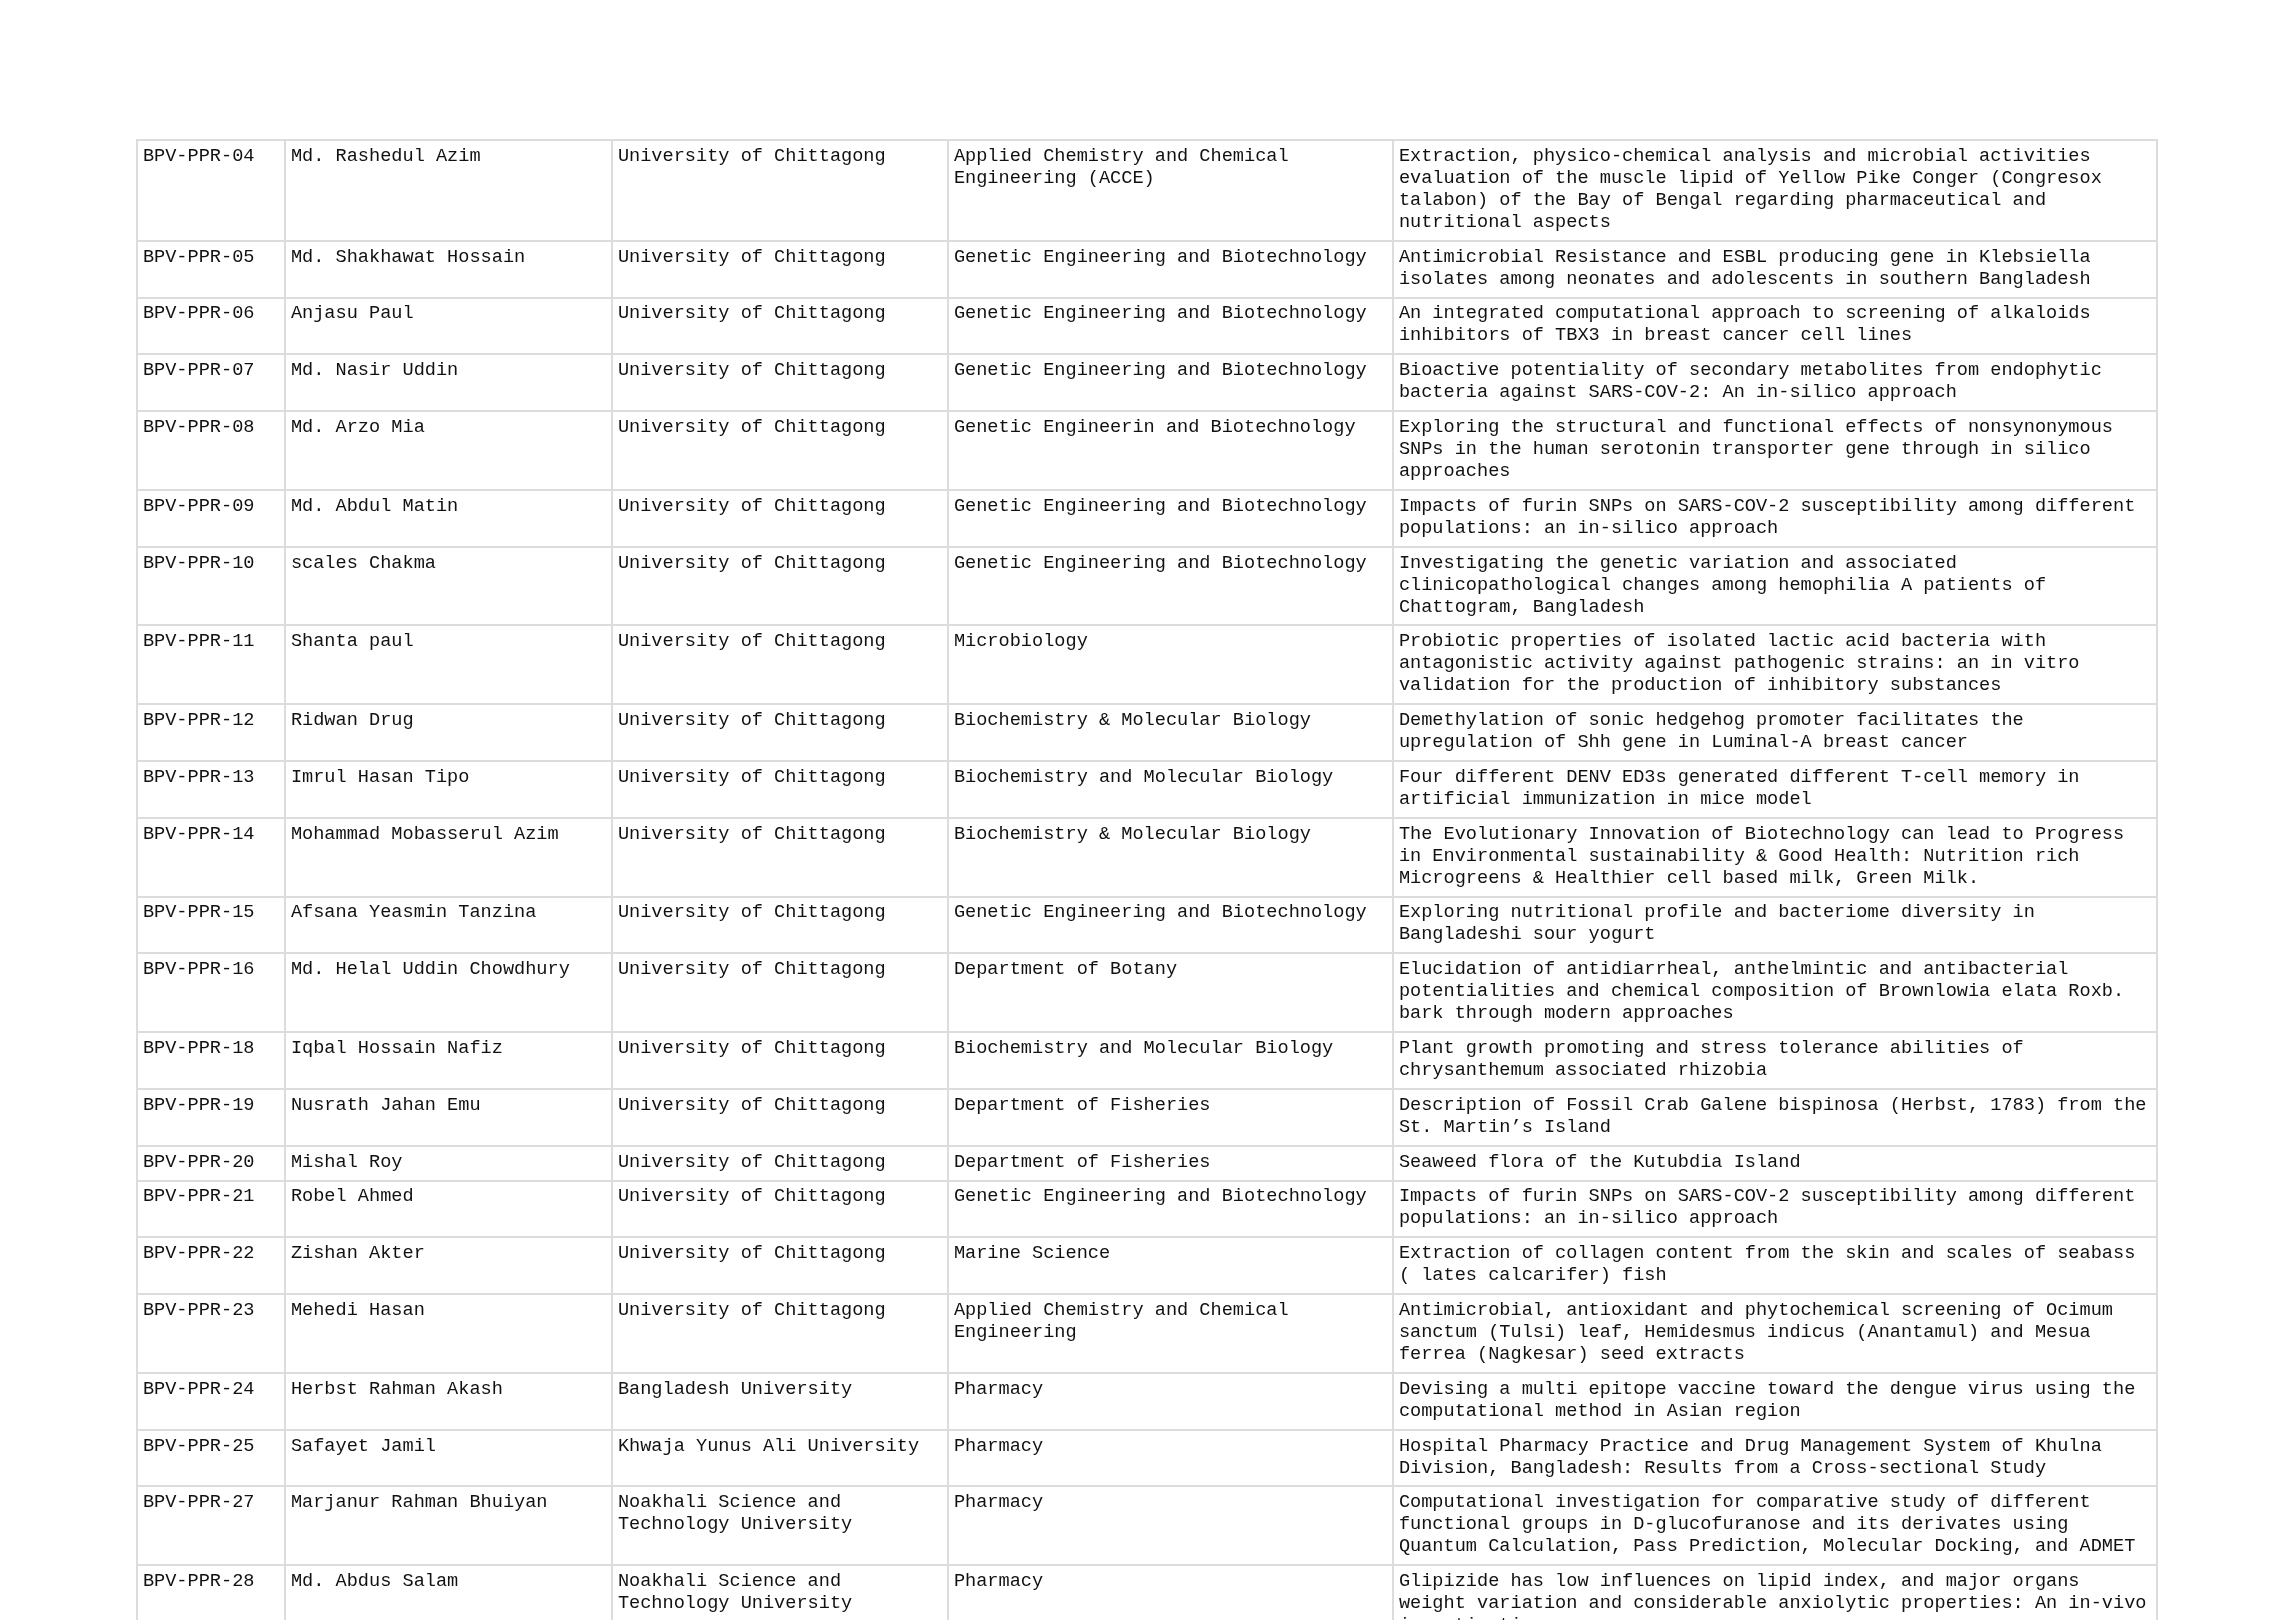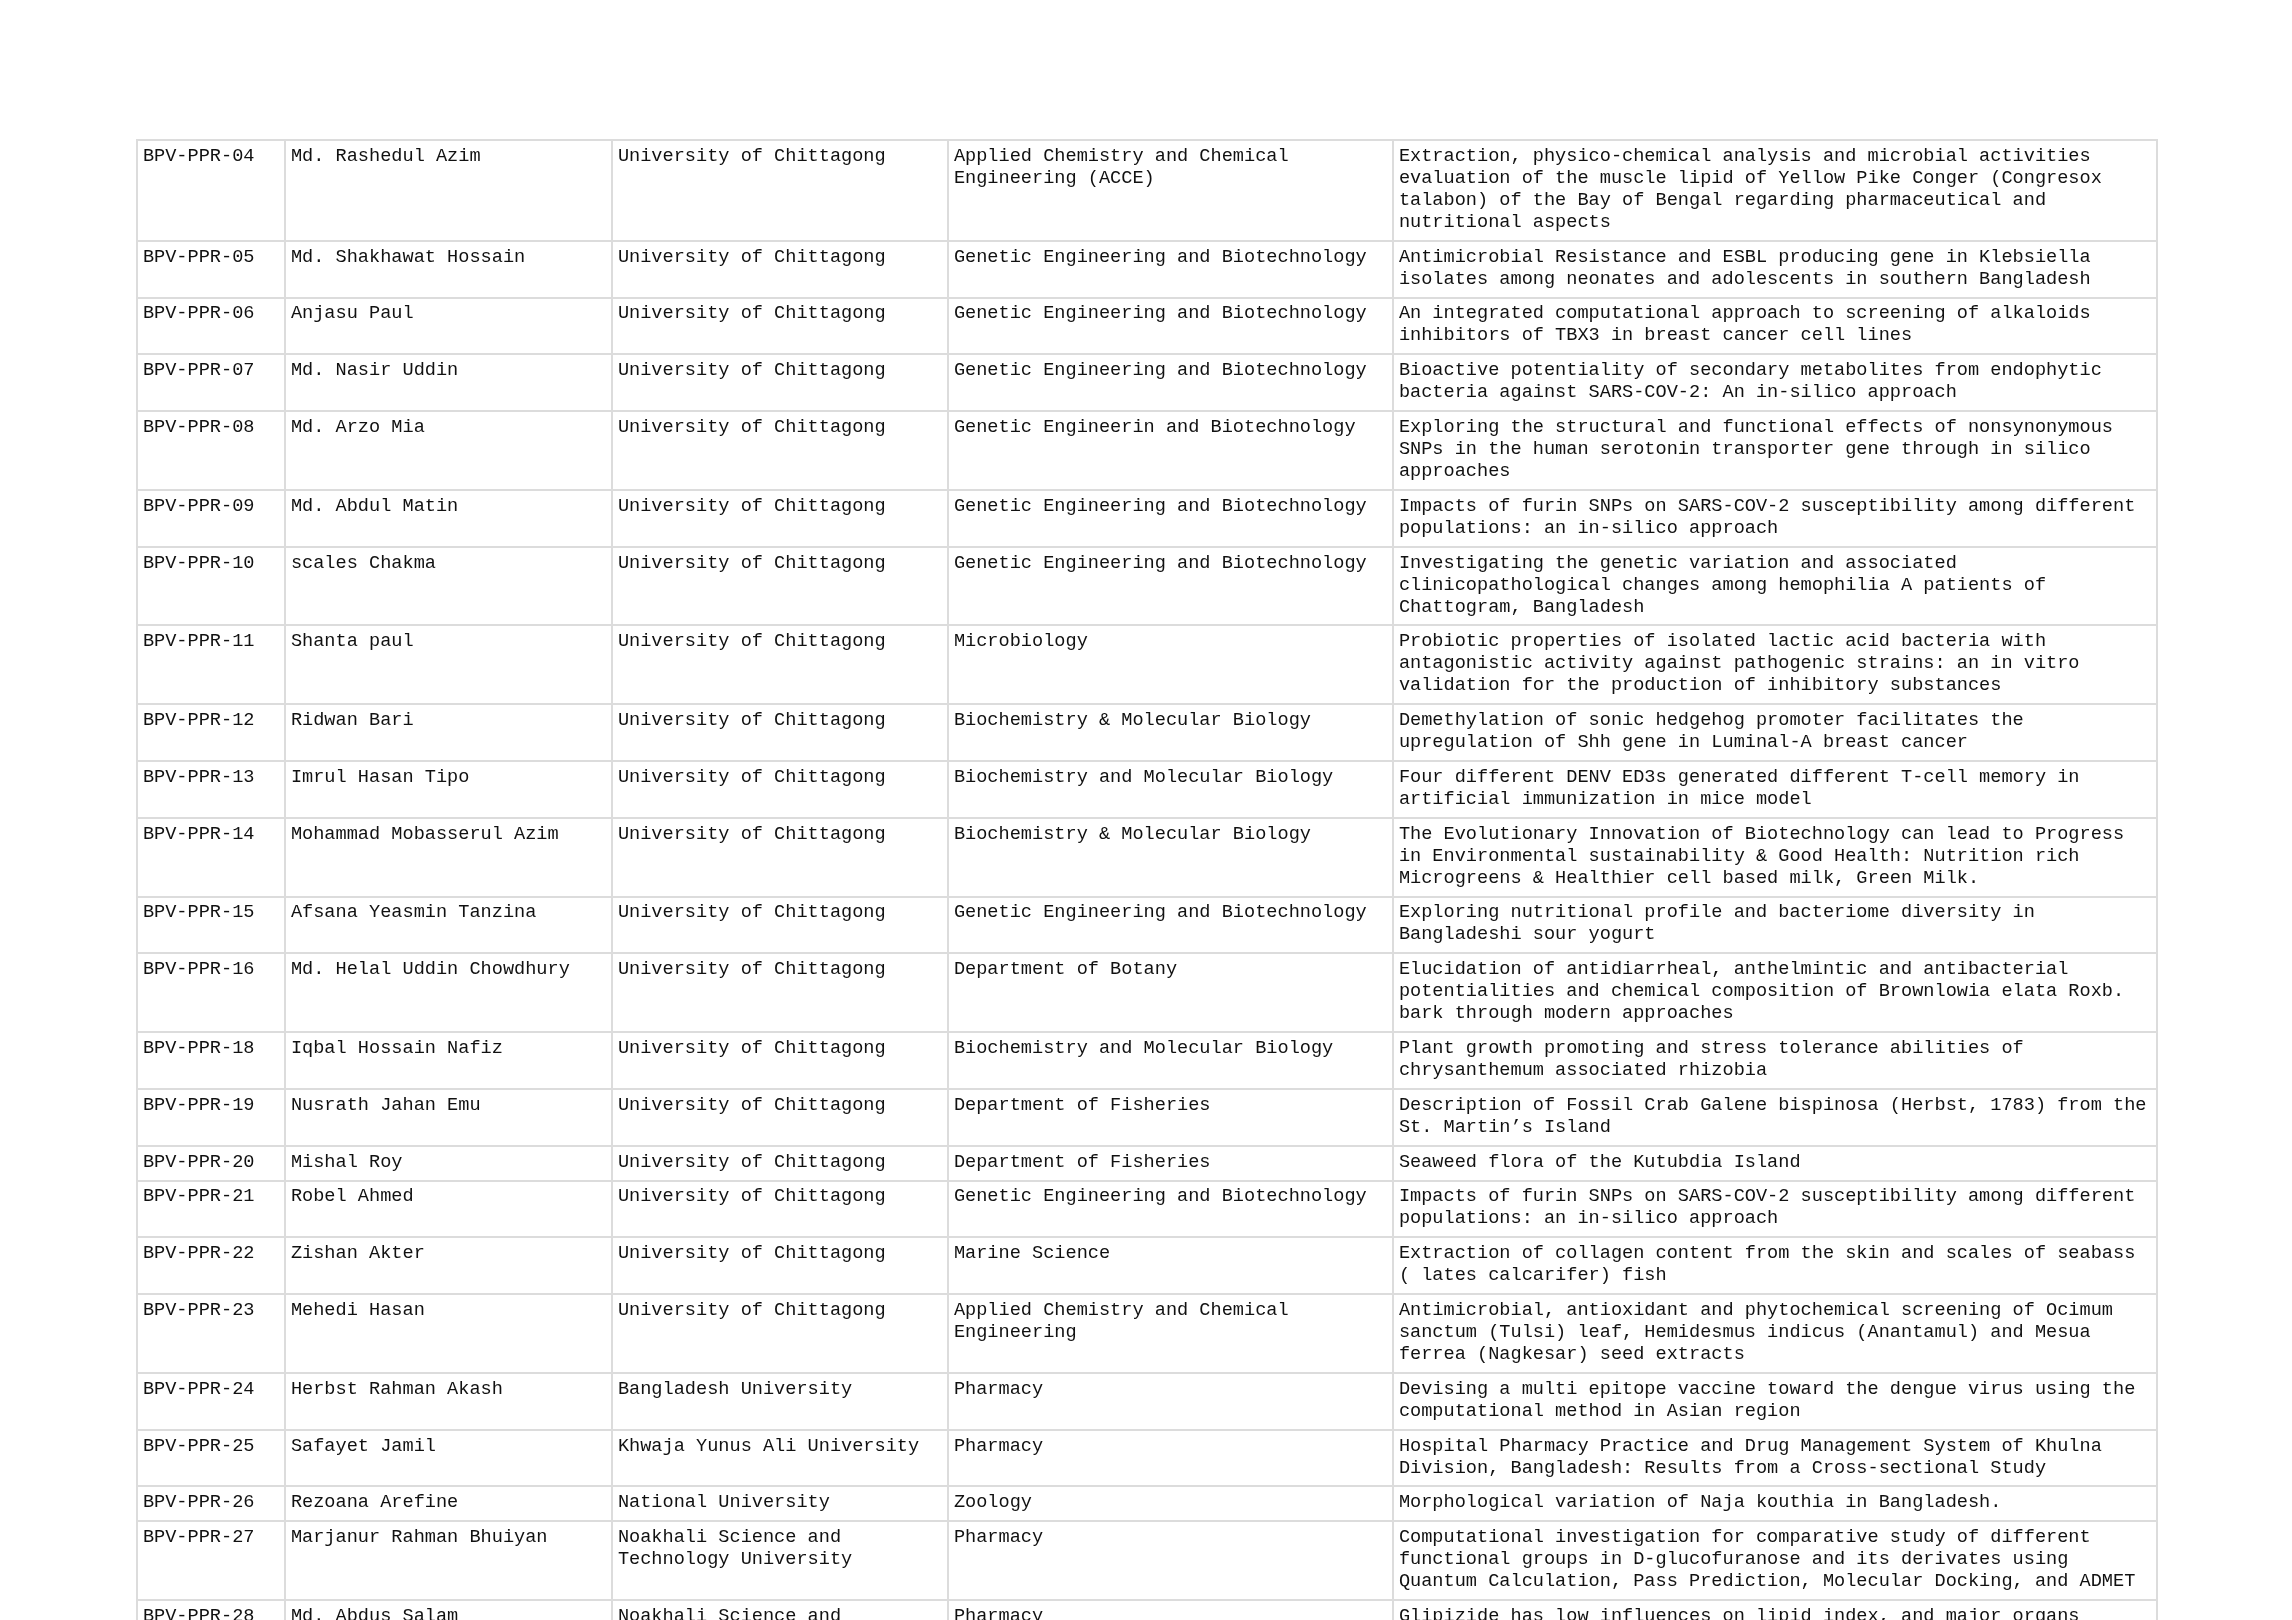--- a/index.html
+++ b/index.html
@@ -76,21 +76,21 @@
       </tr>
       <tr>
         <td>BPV-PPR-11</td>
         <td>Shanta paul</td>
         <td>University of Chittagong</td>
         <td>Microbiology</td>
         <td>Probiotic properties of isolated lactic acid bacteria with antagonistic activity against pathogenic strains: an in vitro validation for the production of  inhibitory substances</td>
       </tr>
       <tr>
         <td>BPV-PPR-12</td>
-        <td>Ridwan Bari</td>
+        <td>Ridwan Drug</td>
         <td>University of Chittagong</td>
         <td>Biochemistry &amp; Molecular Biology</td>
         <td>Demethylation of sonic hedgehog promoter facilitates the upregulation of Shh gene in Luminal-A breast cancer</td>
       </tr>
       <tr>
         <td>BPV-PPR-13</td>
         <td>Imrul Hasan Tipo</td>
         <td>University of Chittagong</td>
         <td>Biochemistry and Molecular Biology</td>
         <td>Four different DENV ED3s generated different T-cell memory in artificial immunization in mice model</td>
@@ -164,27 +164,20 @@
         <td>Bangladesh University</td>
         <td>Pharmacy</td>
         <td>Devising a multi epitope vaccine toward the dengue virus using the computational method in Asian region</td>
       </tr>
       <tr>
         <td>BPV-PPR-25</td>
         <td>Safayet Jamil</td>
         <td>Khwaja Yunus Ali University</td>
         <td>Pharmacy</td>
         <td>Hospital Pharmacy Practice and Drug Management System of Khulna Division, Bangladesh: Results from a Cross-sectional Study</td>
-      </tr>
-      <tr>
-        <td>BPV-PPR-26</td>
-        <td>Rezoana Arefine</td>
-        <td>National University</td>
-        <td>Zoology</td>
-        <td>Morphological variation of Naja kouthia in Bangladesh.</td>
       </tr>
       <tr>
         <td>BPV-PPR-27</td>
         <td>Marjanur Rahman Bhuiyan</td>
         <td>Noakhali Science and Technology University</td>
         <td>Pharmacy</td>
         <td>Computational investigation for comparative study of different functional groups in D-glucofuranose and its derivates using Quantum Calculation, Pass Prediction, Molecular Docking, and ADMET</td>
       </tr>
       <tr>
         <td>BPV-PPR-28</td>

